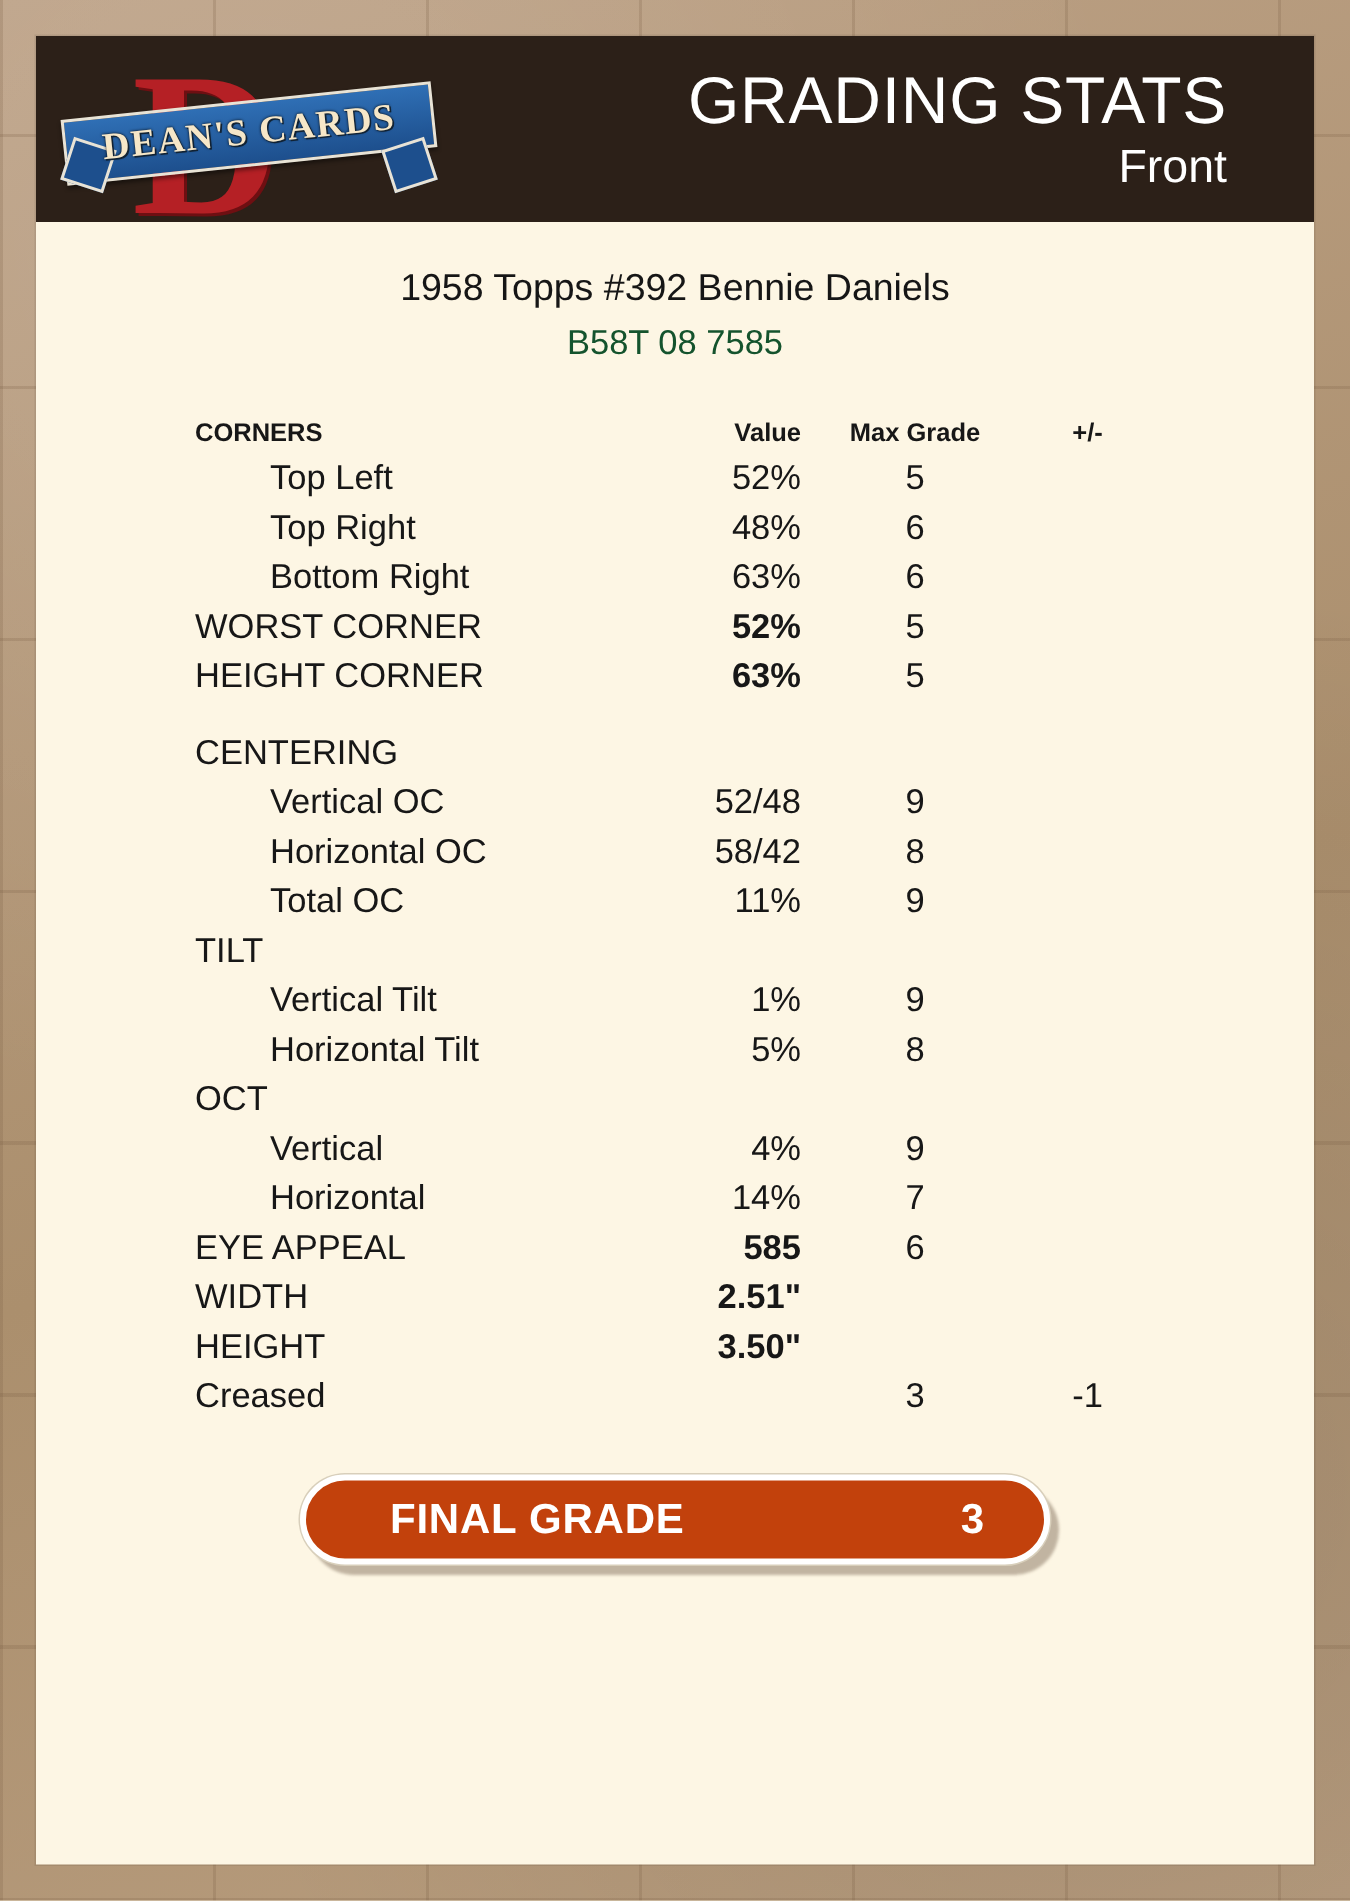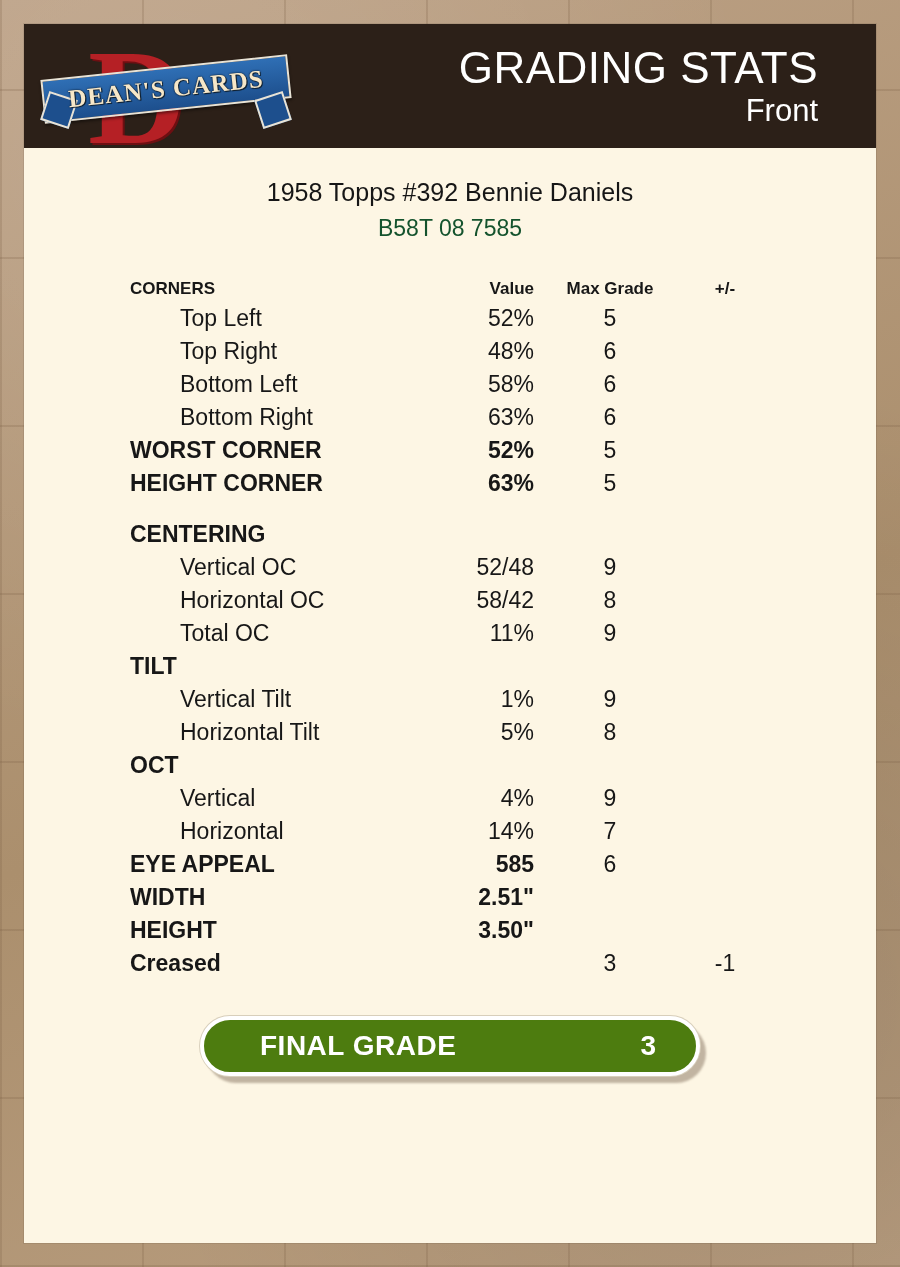--- a/index.html
+++ b/index.html
@@ -132,21 +132,21 @@
     font-size: 23px;
     padding: 3px 0;
     vertical-align: baseline;
     white-space: nowrap;
   }
   .col-label { width: 290px; }
   .col-value { width: 120px; text-align: right; padding-right: 6px !important; }
   .col-max   { width: 140px; text-align: center; }
   .col-pm    { width: 90px; text-align: center; }
 
-  tr.section td.col-label { font-weight: bold; }
+  tr.section td.col-label { font-weight: normal; }
   tr.section td.col-value { font-weight: bold; }
   td.indent { padding-left: 50px !important; }
   tr.headrow td { font-weight: bold; font-size: 17px; }
   tr.spacer td { height: 18px; padding: 0; }
 
   .final-wrap {
     margin: 36px auto 0 auto;
     width: 500px;
     position: relative;
   }
@@ -154,21 +154,21 @@
     position: absolute;
     left: 6px; top: 7px;
     width: 500px; height: 60px;
     background: rgba(120,100,80,0.45);
     border-radius: 30px;
     filter: blur(1px);
   }
   .final-bar {
     position: relative;
     height: 60px;
-    background: #4d7c0f;
+    background: #c2410c;
     border: 4px solid #ffffff;
     border-radius: 30px;
     box-shadow: 0 0 0 1px #d8cfbb;
     display: flex;
     align-items: center;
     justify-content: space-between;
     padding: 0 40px 0 56px;
     color: #ffffff;
   }
   .final-bar .fg-label {
@@ -220,26 +220,20 @@
             <td class="col-max">5</td>
             <td class="col-pm"></td>
           </tr>
           <tr class="detail">
             <td class="col-label indent">Top Right</td>
             <td class="col-value">48%</td>
             <td class="col-max">6</td>
             <td class="col-pm"></td>
           </tr>
           <tr class="detail">
-            <td class="col-label indent">Bottom Left</td>
-            <td class="col-value">58%</td>
-            <td class="col-max">6</td>
-            <td class="col-pm"></td>
-          </tr>
-          <tr class="detail">
             <td class="col-label indent">Bottom Right</td>
             <td class="col-value">63%</td>
             <td class="col-max">6</td>
             <td class="col-pm"></td>
           </tr>
           <tr class="section">
             <td class="col-label">WORST CORNER</td>
             <td class="col-value">52%</td>
             <td class="col-max">5</td>
             <td class="col-pm"></td>

